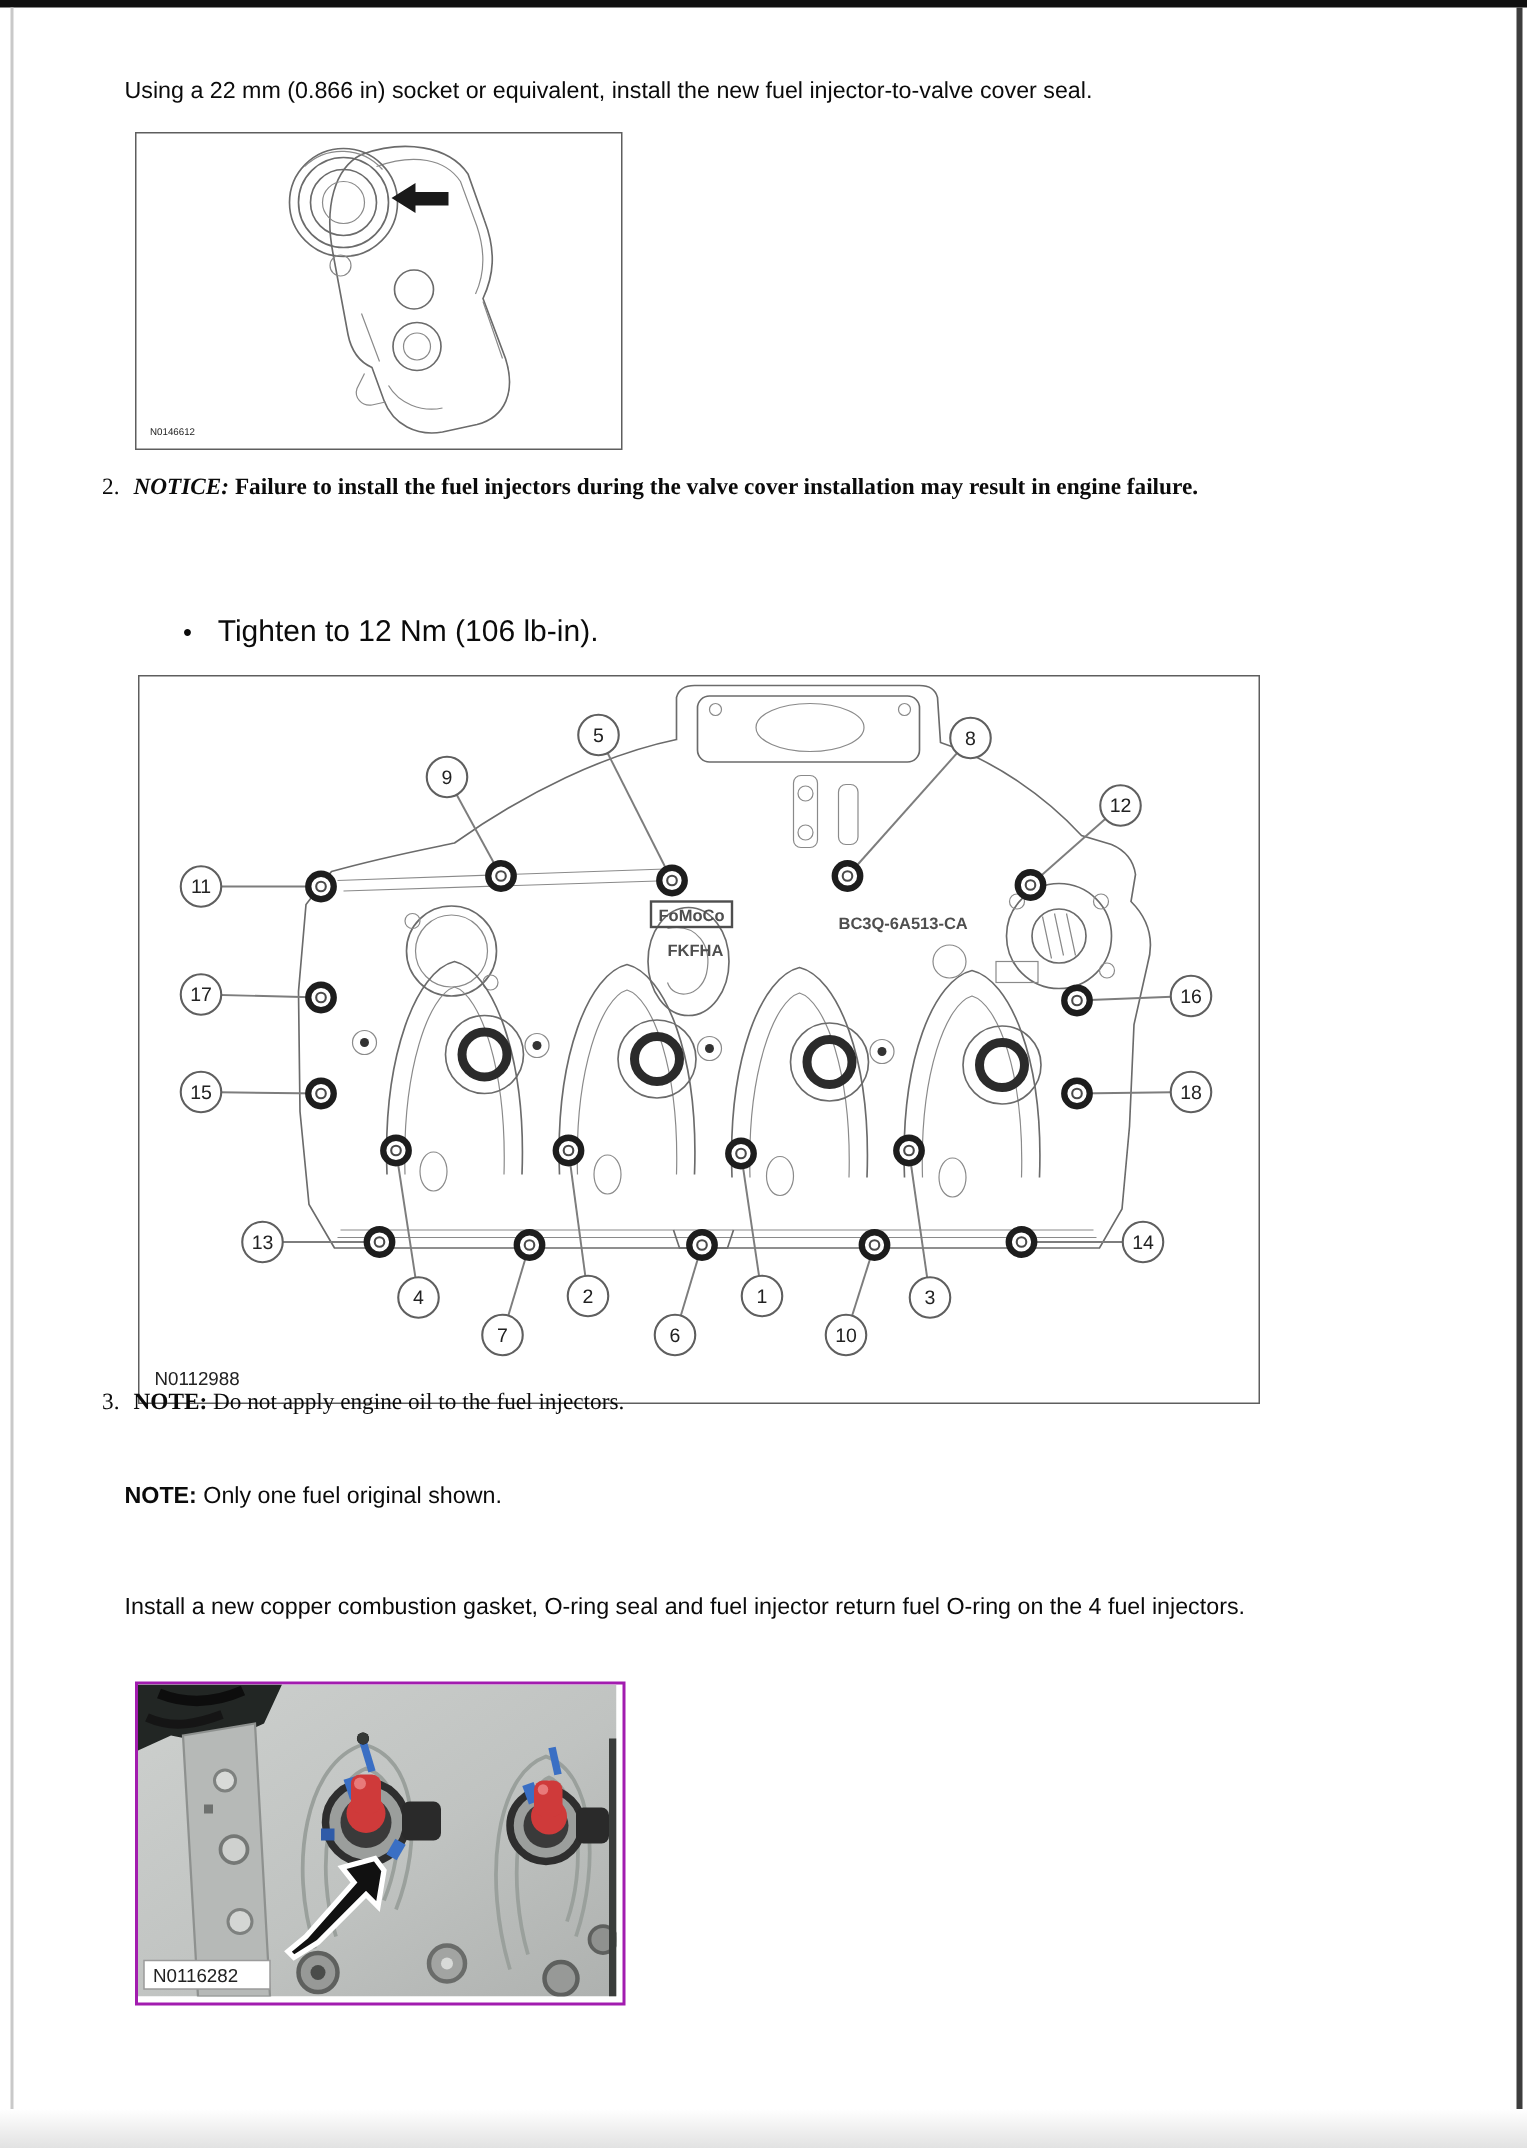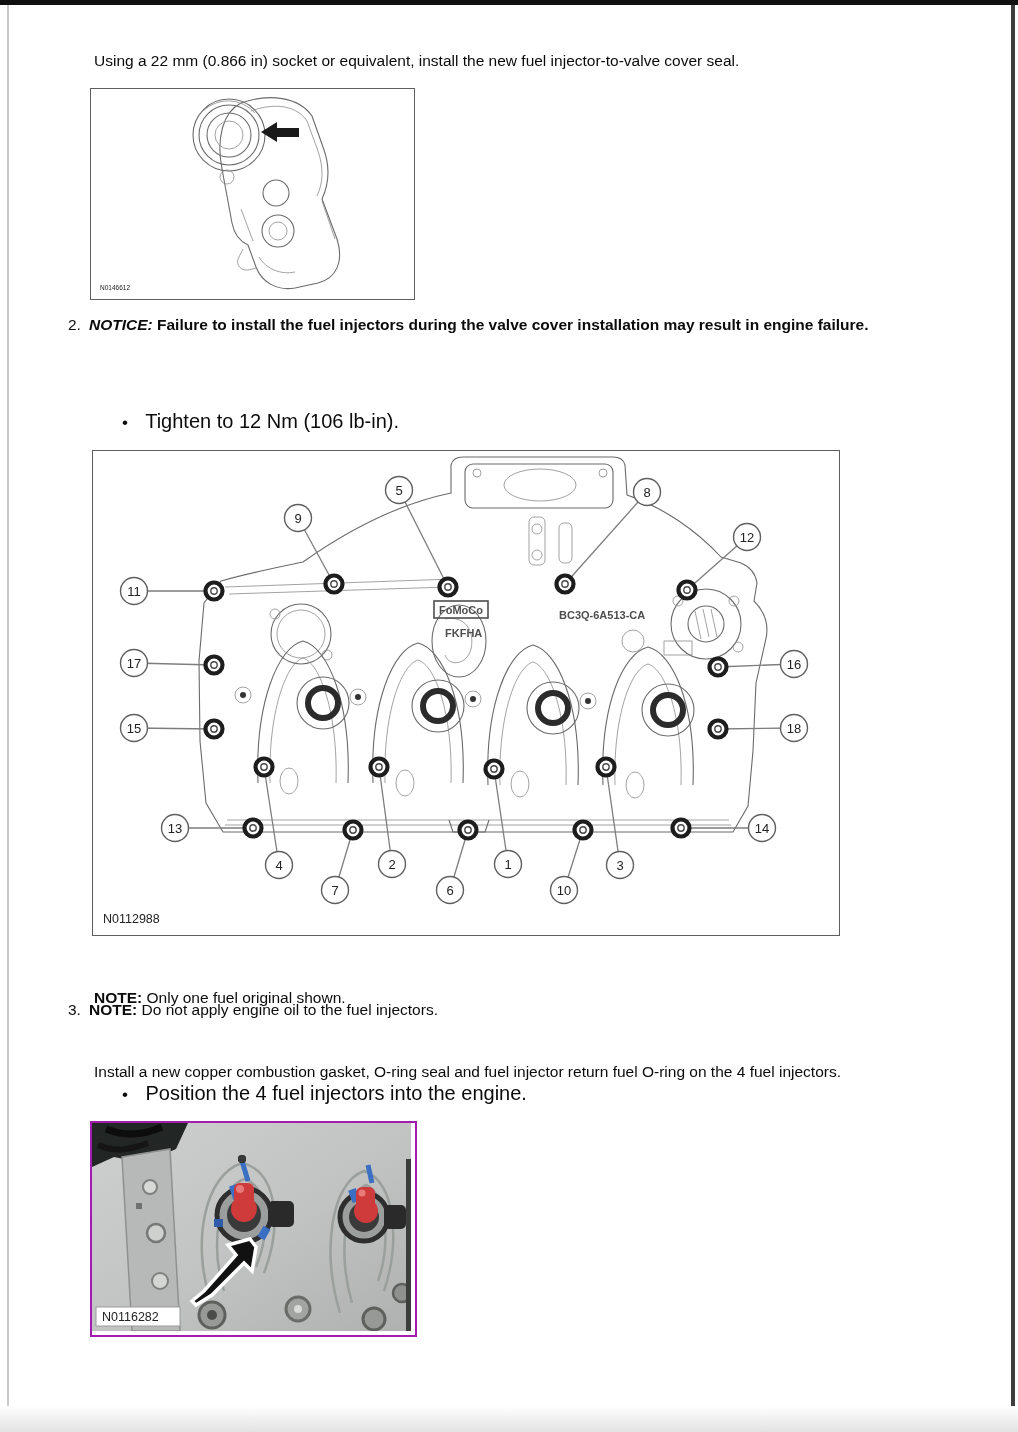--- a/index.html
+++ b/index.html
@@ -4,22 +4,22 @@
 <style>
   html,body{margin:0;padding:0;background:#ffffff;}
   .page{position:relative;width:1018px;height:1432px;background:#ffffff;overflow:hidden;
         font-family:"Liberation Sans","DejaVu Sans",sans-serif;color:#0b0b0b;}
   .frame-top{position:absolute;left:0;top:0;width:1018px;height:5px;background:#101010;}
   .frame-left{position:absolute;left:7px;top:5px;width:2px;height:1427px;background:#c9c9c9;}
   .frame-right{position:absolute;left:1011px;top:5px;width:4px;height:1427px;background:#3d3d3d;}
   .frame-bottom{position:absolute;left:0;bottom:0;width:1018px;height:26px;
         background:linear-gradient(#ffffff,#e2e2e2);}
   .txt{position:absolute;font-size:15.5px;line-height:21px;white-space:nowrap;}
-  .step{left:68px;}
-  .ind{left:94px;}
+  .step{left:68px;font-family:Liberation Serif, serif;}
+  .ind{left:83px;}
   .step-num{display:inline-block;min-width:21px;}
   .notice-label{font-weight:bold;font-style:italic;}
   .notice-text{font-weight:bold;}
   .note-label{font-weight:bold;}
   .bullet{position:absolute;left:122px;font-size:20px;line-height:21px;white-space:nowrap;}
   .bullet::before{content:"\2022";font-size:17px;margin-right:12px;position:relative;top:0px;}
   .fig{position:absolute;background:#ffffff;}
   .fig1{left:90px;top:88px;width:323px;height:210px;border:1px solid #5e5e5e;}
   .fig2{left:92px;top:450px;width:746px;height:484px;border:1px solid #5e5e5e;}
   .fig3{left:90px;top:1121px;width:323px;height:212px;border:2px solid #a21caf;}
@@ -278,33 +278,30 @@
           <circle cx="41" cy="212" r="13.5" class="callout-circle"></circle>
           <text x="41" y="216.5" class="callout-num">17</text>
           <circle cx="701" cy="277" r="13.5" class="callout-circle"></circle>
           <text x="701" y="281.5" class="callout-num">18</text>
         </g>
 
       <text class="figref" x="10" y="472" font-size="12.5">N0112988</text>
     </svg>
   </div>
 
-  <div class="txt step" style="top:999px">
+  <div class="txt step" style="top:924px">
     <span class="step-num">3.</span><span class="note-label">NOTE:</span>
     <span>Do not apply engine oil to the fuel injectors.</span>
   </div>
   <div class="txt ind" style="top:987px">
     <span class="note-label">NOTE:</span>
     <span>Only one fuel original shown.</span>
   </div>
   <div class="txt ind" style="top:1061px">
     <span>Install a new copper combustion gasket, O-ring seal and fuel injector return fuel O-ring on the 4 fuel injectors.</span>
-  </div>
-  <div class="bullet" style="top:1083px">
-    <span>Position the 4 fuel injectors into the engine.</span>
   </div>
 
   <div class="fig fig3">
     <svg width="319" height="208" viewBox="0 0 319 208">
       <defs>
         <linearGradient id="metal" x1="0" y1="0" x2="1" y2="1">
           <stop offset="0" stop-color="#cdd0ce"></stop>
           <stop offset="0.55" stop-color="#c0c3c1"></stop>
           <stop offset="1" stop-color="#aeb1af"></stop>
         </linearGradient>

